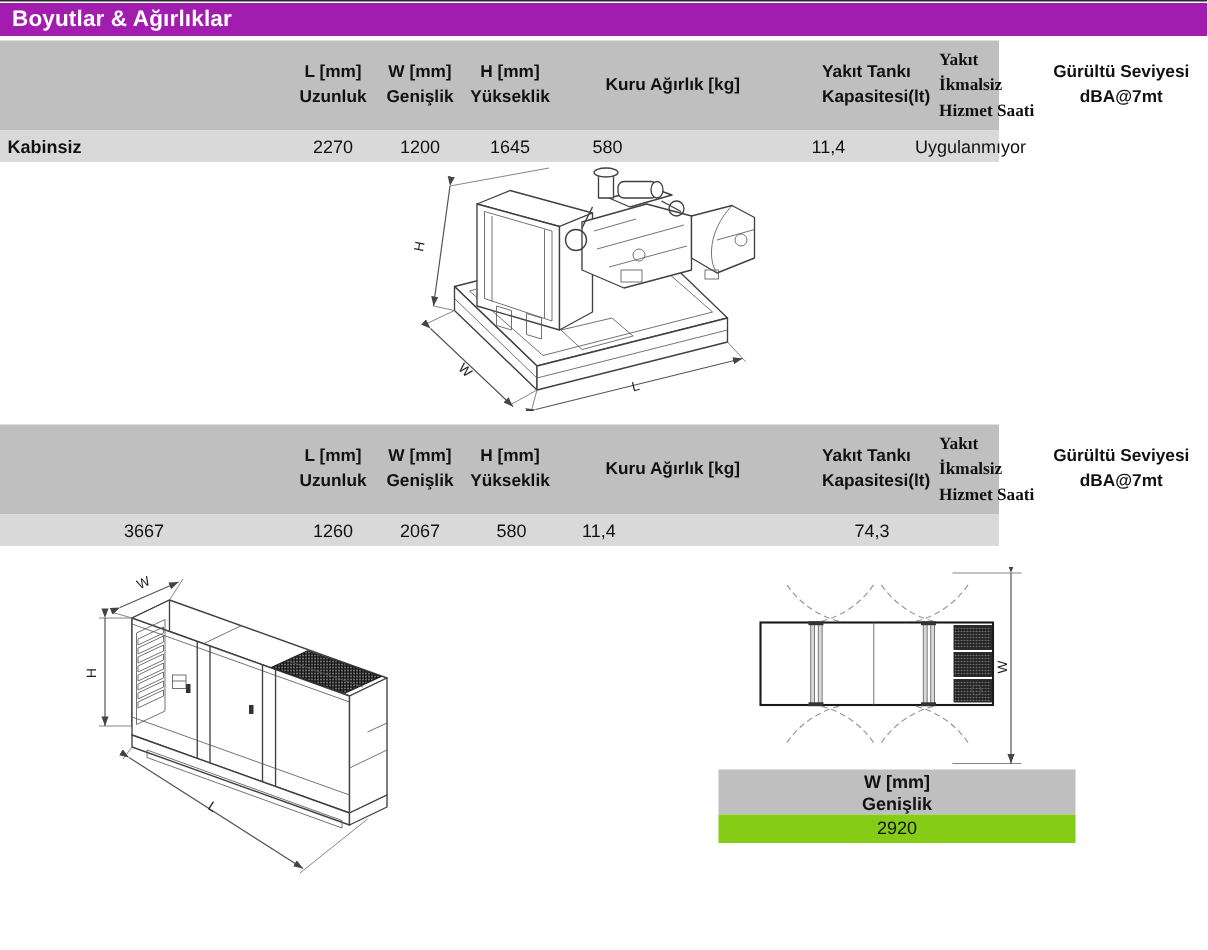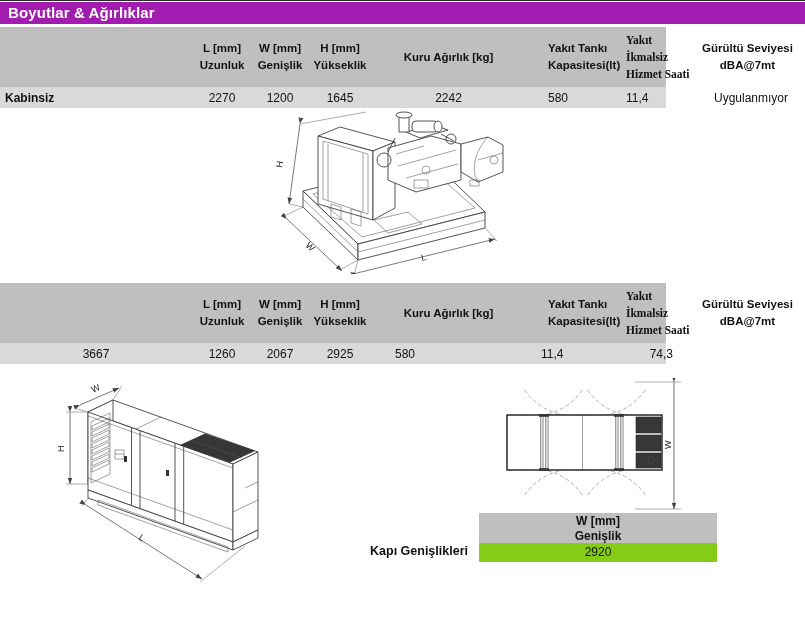--- a/index.html
+++ b/index.html
@@ -83,21 +83,20 @@
       <div class="hc">
         <div>Gürültü Seviyesi</div>
         <div>dBA@7mt</div>
       </div>
     </div>
     <div class="gt-row">
       <div class="vc lab">Kabinsiz</div>
       <div class="vc c">2270</div>
       <div class="vc c">1200</div>
       <div class="vc c">1645</div>
-      <div class="vc c">2242</div>
       <div class="vc l5">580</div>
       <div class="vc l6">11,4</div>
       <div class="vc r">Uygulanmıyor</div>
     </div>
   </div>
 
   <svg id="svg-open" class="drawing" width="302" height="166" viewBox="0 0 302 166">
     <defs>
       <marker id="arr1" orient="auto" markerWidth="10" markerHeight="8" refX="8" refY="3">
         <path d="M0,0 L8,3 L0,6 z" fill="#444"></path>
@@ -196,21 +195,20 @@
       </div>
       <div class="hc">
         <div>Gürültü Seviyesi</div>
         <div>dBA@7mt</div>
       </div>
     </div>
     <div class="gt-row">
       <div class="vc c">3667</div>
       <div class="vc c">1260</div>
       <div class="vc c">2067</div>
-      <div class="vc c">2925</div>
       <div class="vc l5">580</div>
       <div class="vc l6">11,4</div>
       <div class="vc r">74,3</div>
     </div>
   </div>
 
   <svg id="svg-cabin" class="drawing" width="290" height="245" viewBox="0 0 290 245">
     <defs>
       <marker id="arr2" orient="auto" markerWidth="10" markerHeight="8" refX="8" refY="3">
         <path d="M0,0 L8,3 L0,6 z" fill="#444"></path>
@@ -317,21 +315,20 @@
       <circle class="thin" cx="166" cy="82" r="3.2" fill="#bbb"></circle>
     </g>
     <g>
       <line class="ext" x1="150" y1="4" x2="196" y2="4"></line>
       <line class="ext" x1="150" y1="131" x2="196" y2="131"></line>
       <line class="dim" x1="189" y1="4" x2="189" y2="131" marker-start="url(#arr3)" marker-end="url(#arr3)"></line>
       <text class="dimtxt" transform="translate(186,71) rotate(-90)">W</text>
     </g>
   </svg>
 
-  <div class="kapi-label">Kapı Genişlikleri</div>
   <div class="mini-table">
     <div class="mini-head">
       <div>W [mm]</div>
       <div>Genişlik</div>
     </div>
     <div class="mini-val">2920</div>
   </div>
 </div>
 
 </body></html>

